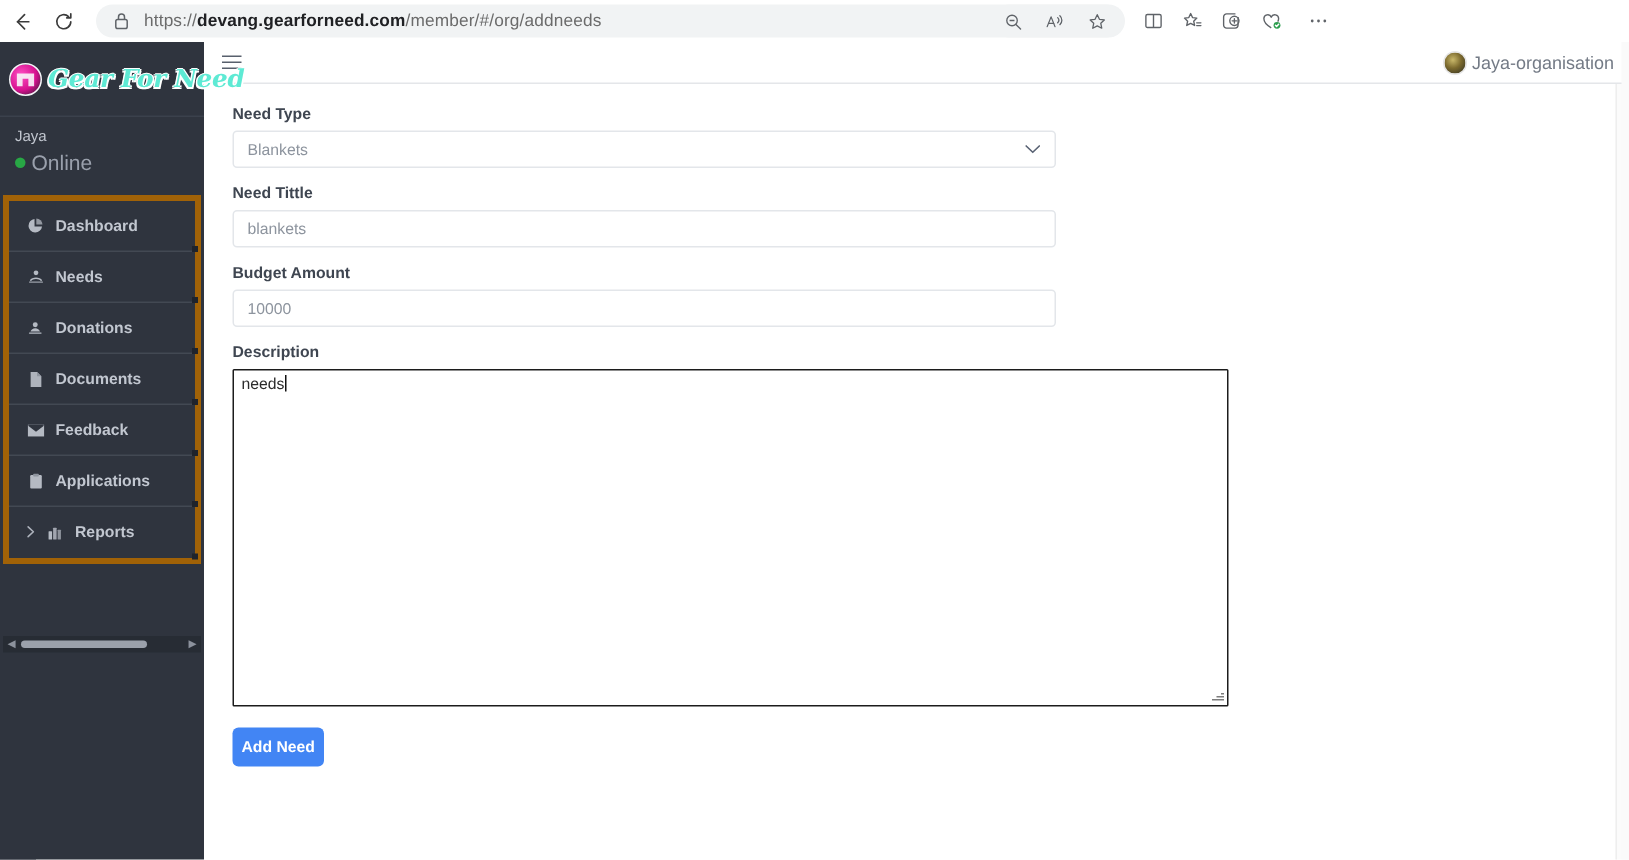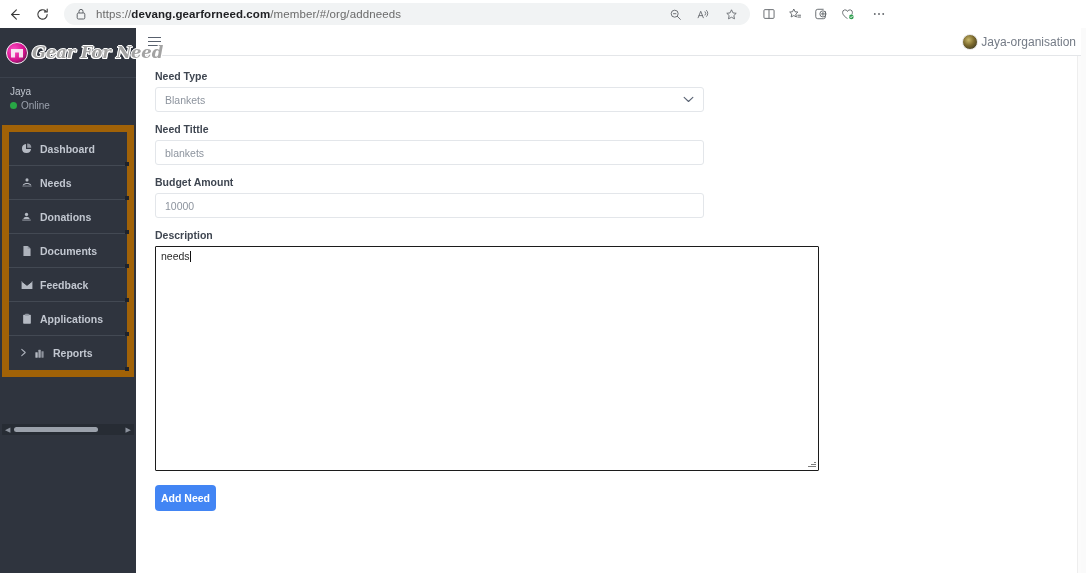--- a/index.html
+++ b/index.html
@@ -82,32 +82,32 @@
   }
   .brand-mark::after {
     content:""; position:absolute; left:4px; top:6px;
     width:12px; height:9px; background:#f7f2f7;
     clip-path: polygon(0 0,100% 0,100% 100%,66% 100%,66% 45%,34% 45%,34% 100%,0 100%);
     opacity:.92;
   }
   .brand-text {
     font-family: "DejaVu Serif", serif;
     font-size: 16.5px; font-weight: 700; font-style: italic;
-    color: #a3a3a3;
+    color: #5eead4;
     text-shadow: -1px 0 #fff, 0 -1px #fff, 1px 0 #fff, 0 1px #fff, 1px 1px #fff, -1px 1px #fff;
     letter-spacing: -.2px; white-space: nowrap;
   }
   .user-block { padding: 8px 0 10px 10px; }
   .user-name { font-size: 10px; color: #c2c7d0; margin-bottom: 3px; }
-  .user-status { font-size: 10px; color: #9aa0ac; display: flex; align-items: center; gap: 4px; }
+  .user-status { font-size: 14px; color: #9aa0ac; display: flex; align-items: center; gap: 4px; }
   .dot-online { width: 7px; height: 7px; border-radius: 50%; background: #28a745; display:inline-block; }
 
   .nav {
     margin: 4px 2px 0 2px;
-    border: 7px solid #a16207;
+    border: 4px solid #a16207;
     background: #2f343e;
   }
   .nav-item {
     height: 34px; display: flex; align-items: center; gap: 7px;
     padding-left: 11px;
     font-size: 10.5px; font-weight: 700; color: #c2c7d0;
     border-bottom: 1px solid #434953;
     position: relative;
   }
   .nav-item:last-child { border-bottom: none; }

